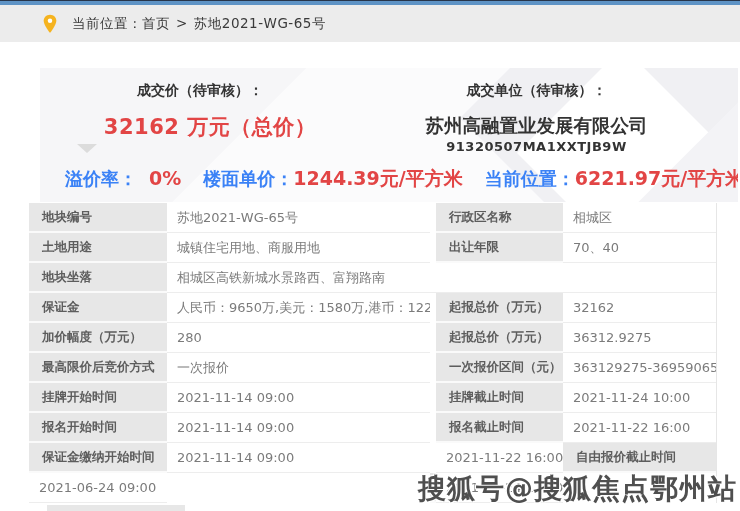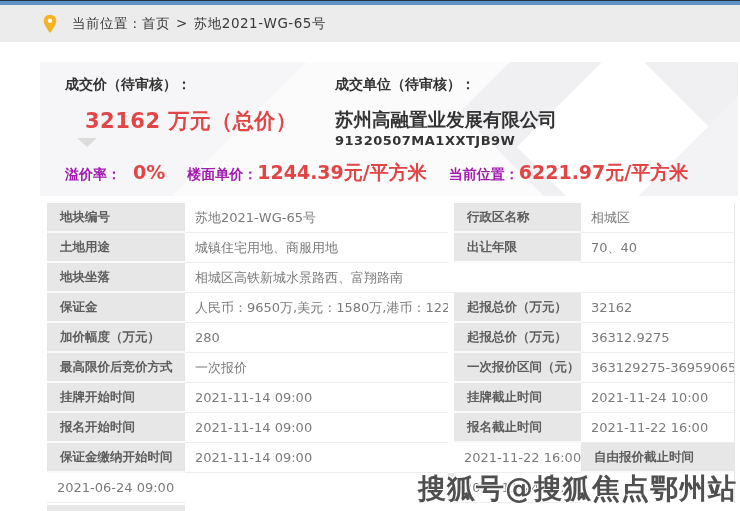--- a/index.html
+++ b/index.html
@@ -11,45 +11,45 @@
   .topline { position:absolute; left:0; top:0; width:740px; height:5px;
              background:#5e93c5; border-top:1px solid #27354a; }
   .crumbbar { position:absolute; left:0; top:5px; width:740px; height:37px;
               background:#ececec; display:flex; align-items:center; }
   .pin { width:16px; height:20px; margin-left:42px; margin-right:14px; flex:0 0 auto; }
   .crumbtext { font-size:13.5px; color:#3a3a3a; letter-spacing:.5px; }
   .crumbtext a { color:#3a3a3a; text-decoration:none; }
   .crumb-sep { margin:0 6px; color:#3a3a3a; }
 
   
-  .panel { position:absolute; left:40px; top:62px; width:698px; height:134px;
-           background:#fbfbfc; overflow:hidden; }
+  .panel { position:absolute; left:40px; top:68px; width:698px; height:134px;
+           background:#fbfbfc; overflow:hidden;text-align:center; }
   .decor { position:absolute; transform:rotate(45deg); }
   .d1 { right:-60px; top:-90px; width:280px; height:280px; background:#f0f0f3; }
   .d2 { right:40px; top:10px; width:150px; height:150px; background:#ffffff; }
   .d3 { left:-120px; top:-160px; width:320px; height:320px; background:#f6f6f8; }
   .d4 { right:-130px; top:60px; width:220px; height:220px; background:#f3f3f6; }
   .dealgrid { position:relative; display:flex; padding:14px 0 0 25px; }
   .dealcol1 { width:270px; flex:0 0 auto; }
   .dealcol2 { flex:1; }
   .deal-label { font-size:14px; font-weight:bold; color:#333; margin-bottom:13px; }
   .deal-price { font-size:21px; font-weight:bold; color:#e24545; letter-spacing:.5px;margin-left:20px; }
   .company  { font-size:18.5px; font-weight:bold; color:#333; line-height:26px; }
   .creditcode { font-size:13px; font-weight:bold; color:#333; letter-spacing:.5px; }
   .tri { position:absolute; left:37px; top:76px; width:0; height:0;
          border-left:10px solid transparent; border-right:10px solid transparent;
          border-top:9px solid #dcdcdc; }
   .metrics { position:absolute; left:25px; bottom:10px; display:flex; align-items:baseline; white-space:nowrap; }
-  .m-label { font-size:14px; font-weight:bold; color:#a21caf; }
+  .m-label { font-size:18px; font-weight:bold; color:#3b82f6; }
   .m-red   { font-size:19px; font-weight:bold; color:#e24545; }
   .sp20 { display:inline-block; width:22px; }
   .sp10 { display:inline-block; width:12px; }
 
   
-  .tablewrap { position:absolute; left:47px; top:203px; width:688px;
+  .tablewrap { position:absolute; left:29px; top:203px; width:688px;
                display:grid; grid-template-columns:138px 263px 6px 127px 1fr;
                grid-auto-rows:30px; border-right:1px solid #e6e6e6; }
   .lbl { background:#e7e7e7; border-bottom:2px solid #fafafa; color:#5d5d5d;
          font-weight:bold; font-size:12.5px; display:flex; align-items:center;
          padding-left:13px; white-space:nowrap; overflow:hidden; }
   .val { background:#fff; border-bottom:1px solid #ededed; color:#7b7b7b;
          font-size:13px; display:flex; align-items:center; padding-left:10px;
          white-space:nowrap; overflow:hidden; }
   .gut { background:#fff; border-bottom:1px solid #fff; }
   .span-val { grid-column:2 / 6; }

